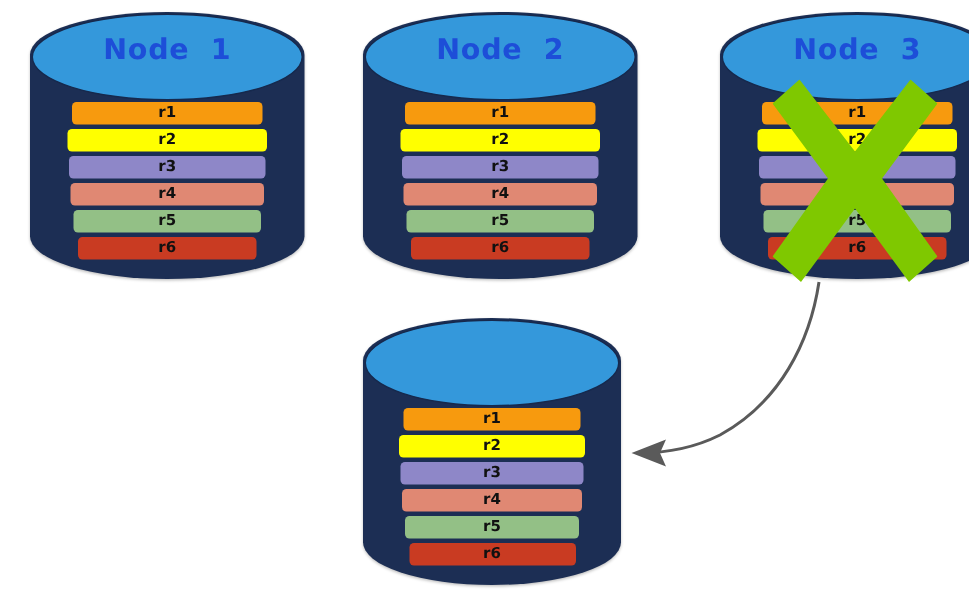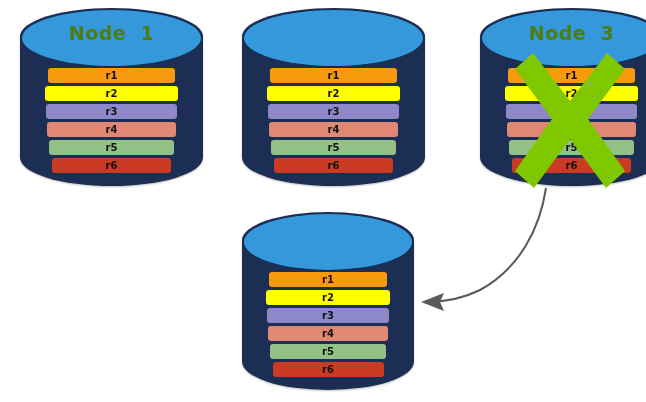--- a/index.html
+++ b/index.html
@@ -40,21 +40,21 @@
     border-radius: 50%;
     border: 1.5px solid #16294d;
     box-sizing: border-box;
   }
   .node-title {
     position: absolute;
     left: 0;
     top: 14px;
     width: 100%;
     text-align: center;
-    color: #4d7c0f;
+    color: #1d4ed8;
     font-size: 19px;
     font-weight: bold;
     letter-spacing: 0.5px;
     z-index: 3;
     white-space: pre;
   }
   .rows {
     position: absolute;
     left: 0;
     width: 100%;
@@ -106,20 +106,21 @@
       <div class="row" style="width:131px; background:#8e87c8;">r3</div>
       <div class="row" style="width:129px; background:#e08873;">r4</div>
       <div class="row" style="width:125px; background:#93c086;">r5</div>
       <div class="row" style="width:119px; background:#c93b22;">r6</div>
     </div>
   </div>
 
   <div class="node" style="left:242px; top:8px; width:183px; height:178px;">
     <div class="node-body"></div>
     <div class="node-top"></div>
+    <div class="node-title">Node  2</div>
     <div class="rows" style="top:60px;">
       <div class="row" style="width:127px; background:#f79a0e;">r1</div>
       <div class="row" style="width:133px; background:#ffff00;">r2</div>
       <div class="row" style="width:131px; background:#8e87c8;">r3</div>
       <div class="row" style="width:129px; background:#e08873;">r4</div>
       <div class="row" style="width:125px; background:#93c086;">r5</div>
       <div class="row" style="width:119px; background:#c93b22;">r6</div>
     </div>
   </div>
 

